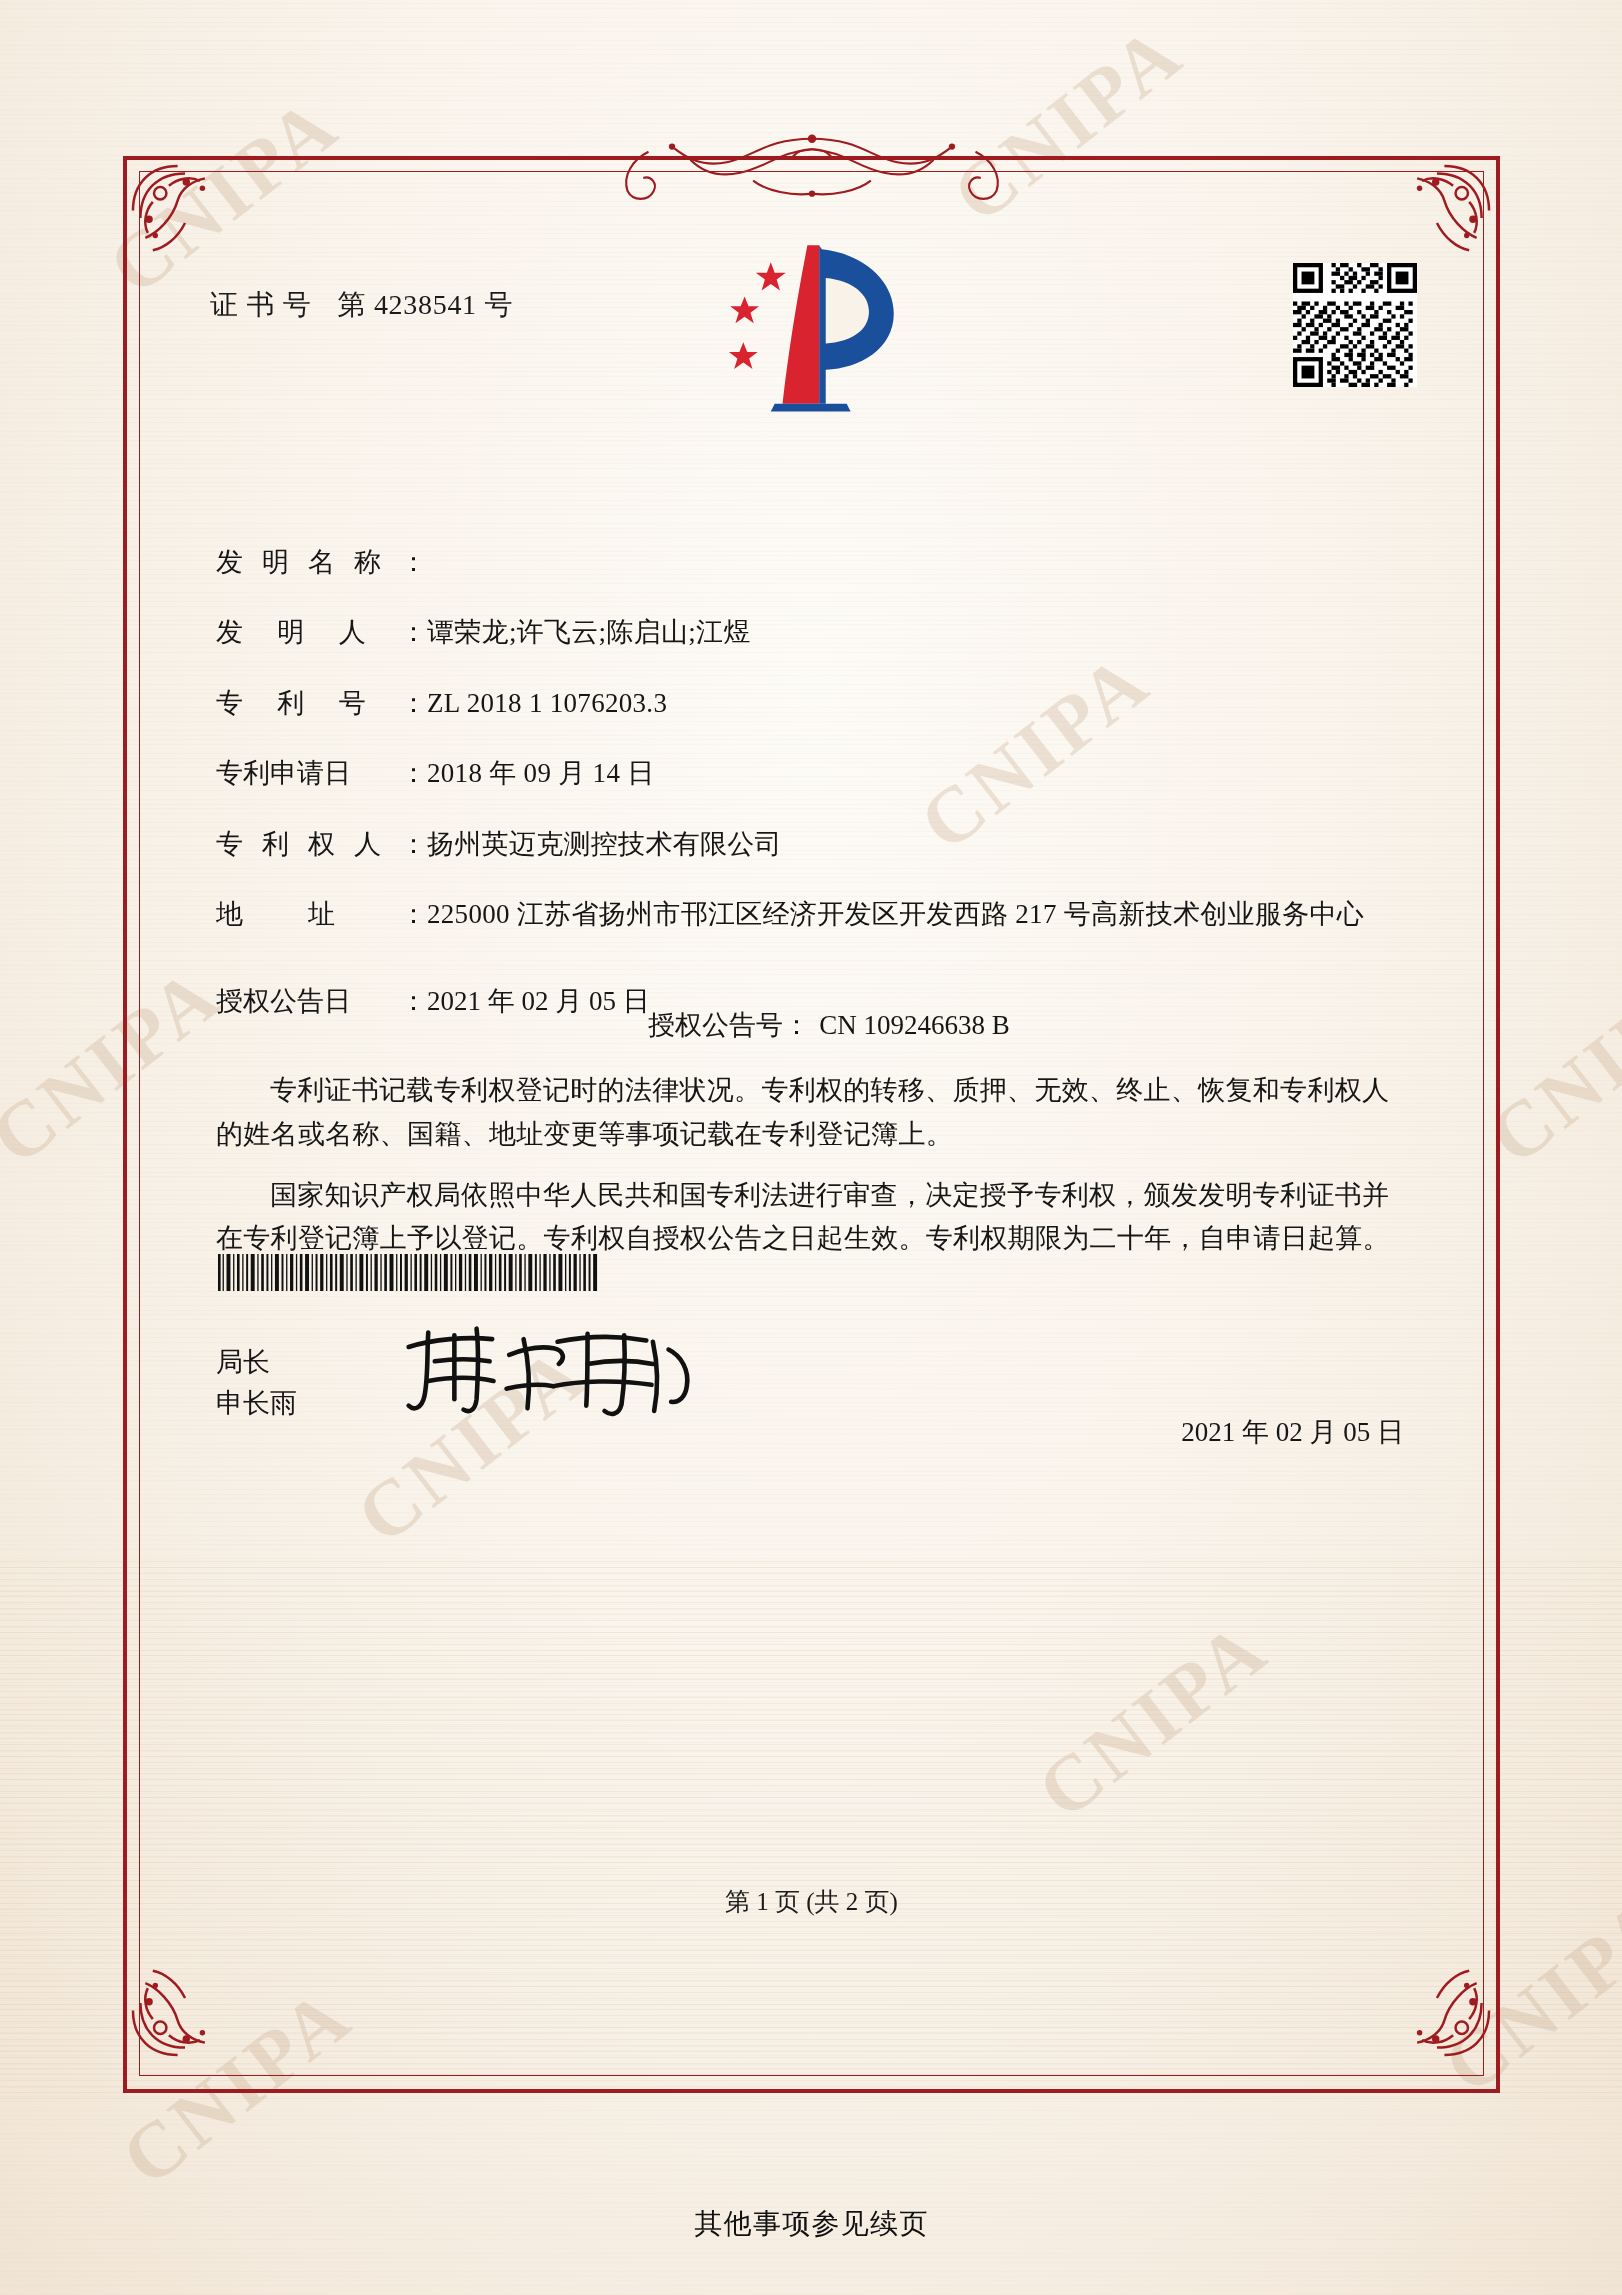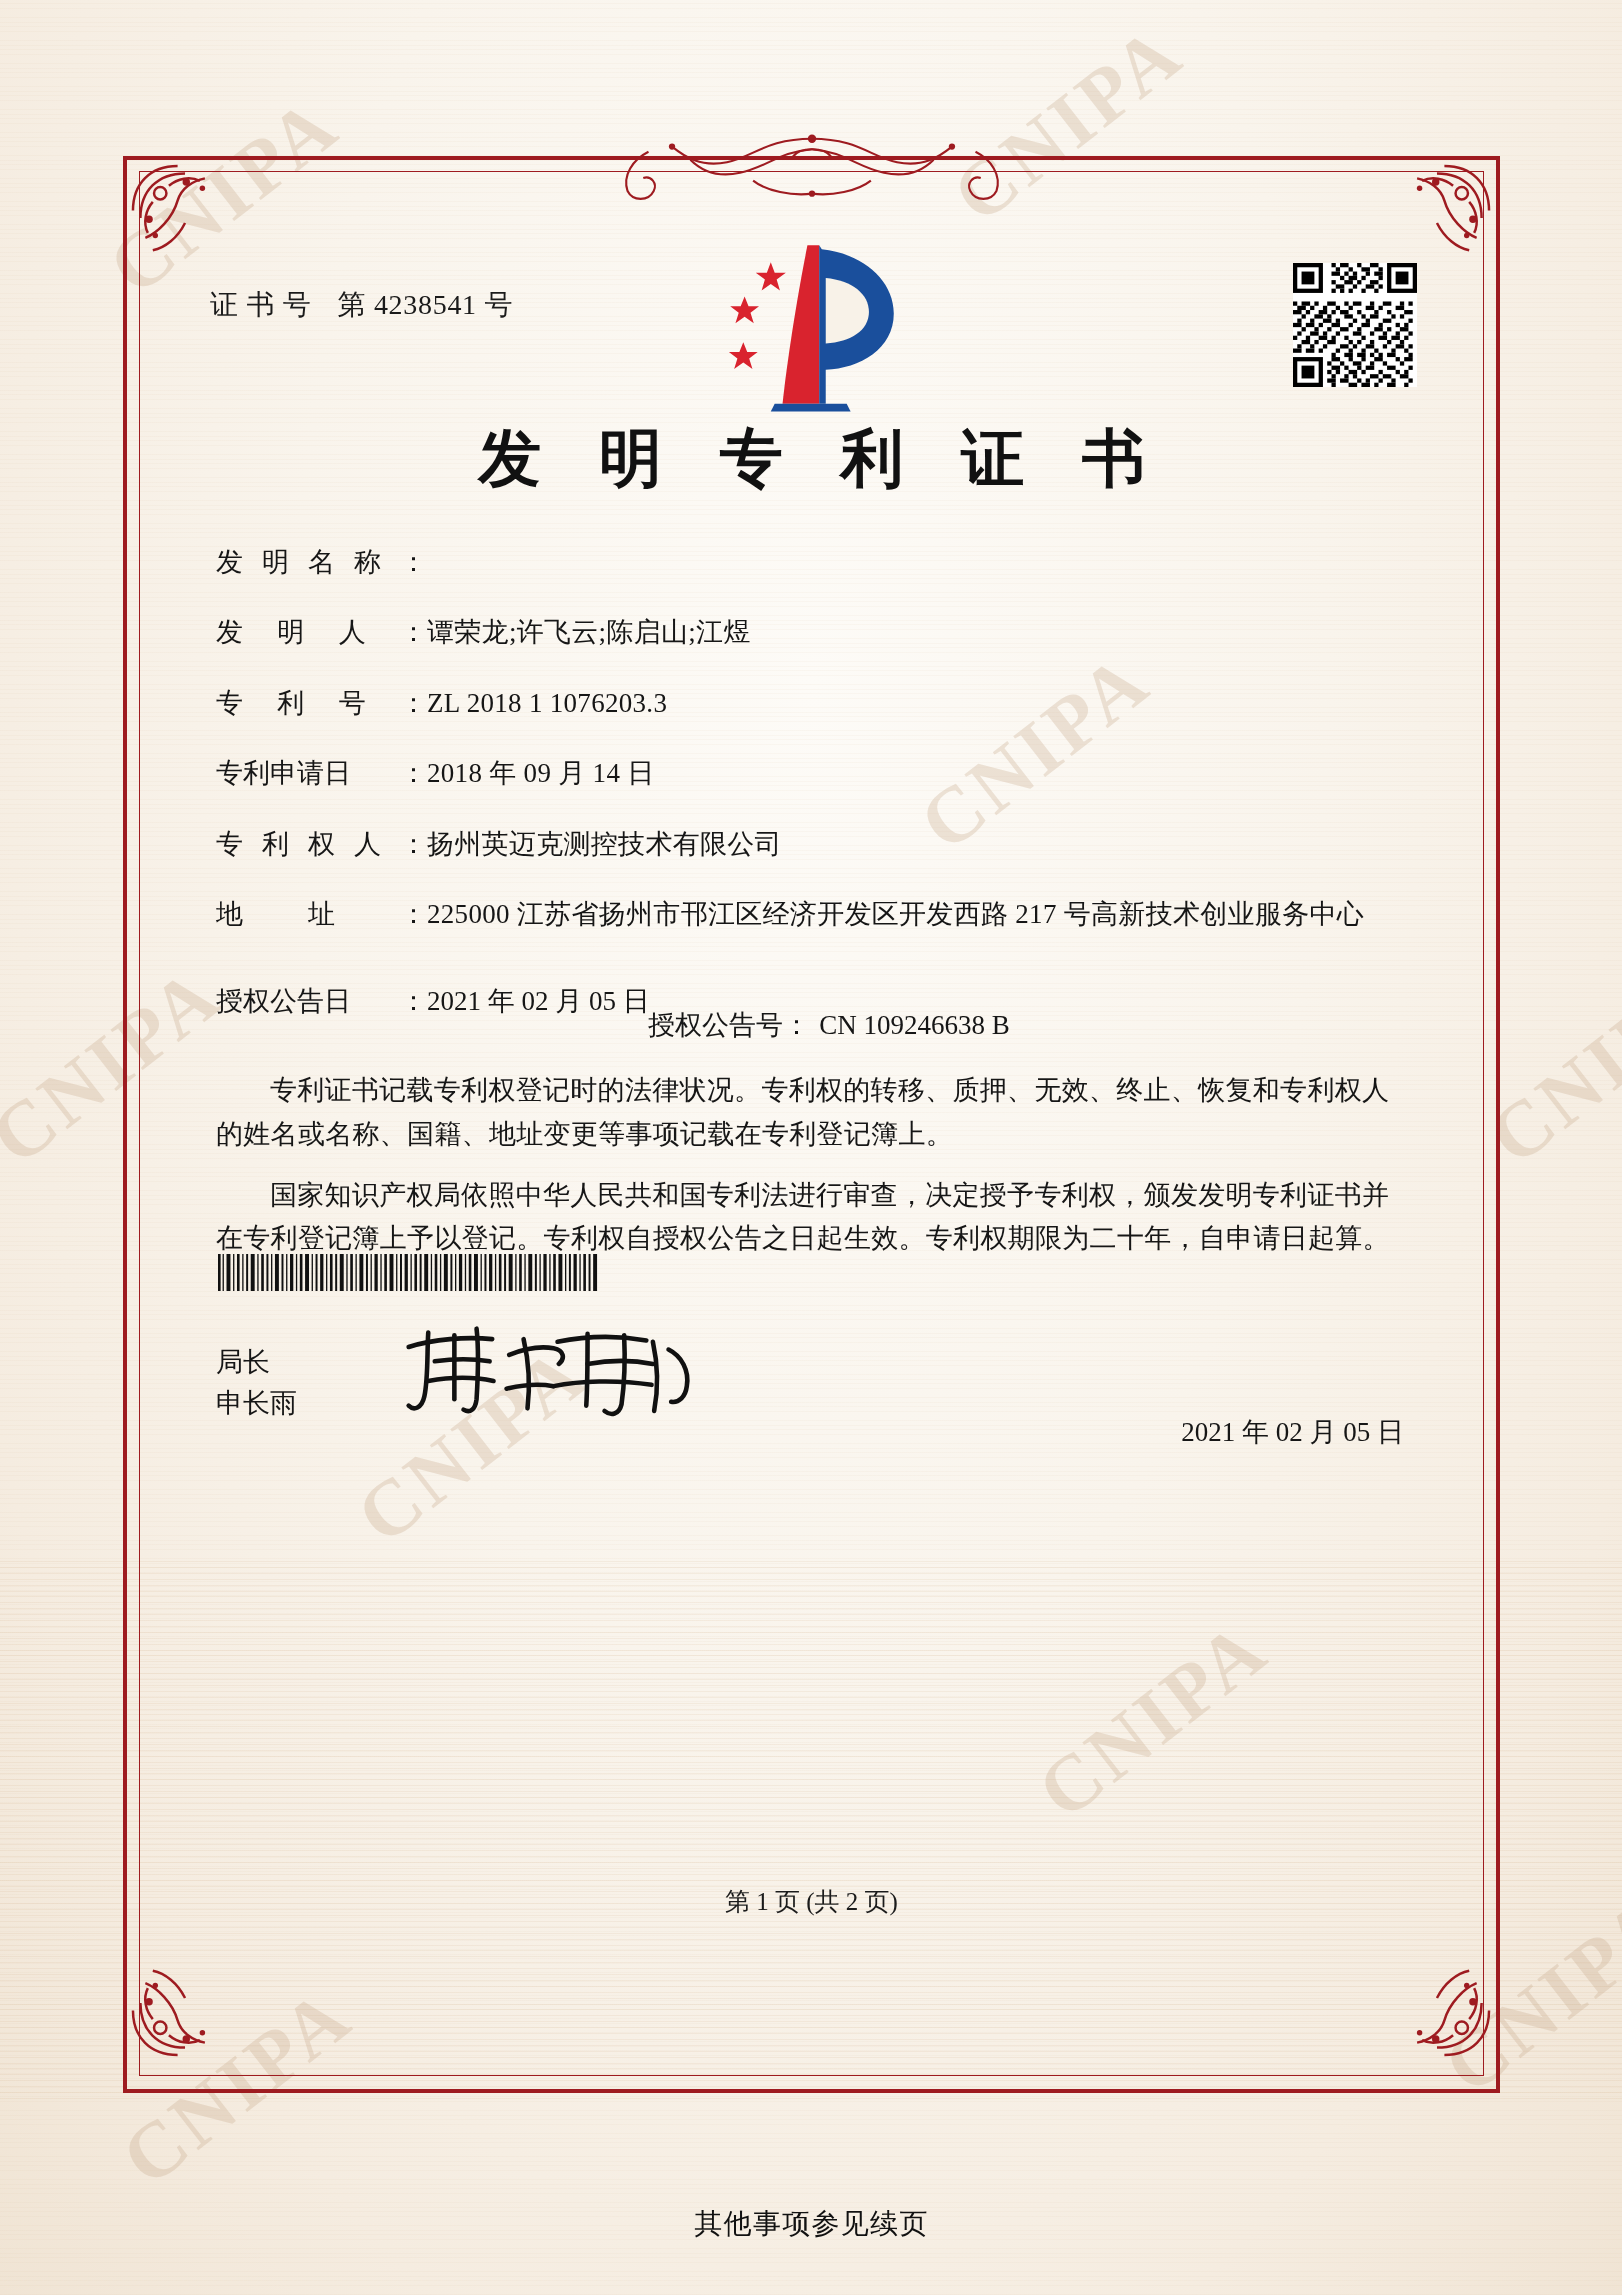--- a/index.html
+++ b/index.html
@@ -555,21 +555,20 @@
       </g>
 
       <path d="M168 8 L186 8 L186 250 L130 250 C130 250 140 150 168 8 Z" fill="#d9232e"></path>
 
       <path d="M190 14 C250 20 300 60 300 112 C300 166 248 196 196 198 L196 250 L186 250 L186 8 Z" fill="#1a4f9c"></path>
       <path d="M196 58 C236 62 262 82 262 110 C262 138 234 156 196 158 Z" fill="#f8f2e8"></path>
 
       <path d="M118 250 L228 250 L234 262 L112 262 Z" fill="#1a4f9c"></path>
     </svg>
 
-    <div class="main-title">发 明 专 利 证 书</div>
 
     <div class="fields">
 
       <div class="field-row">
         <div class="field-label">
           <span>发</span>
             <span>明</span>
             <span>名</span>
             <span>称</span>
             <span class="colon">：</span>

